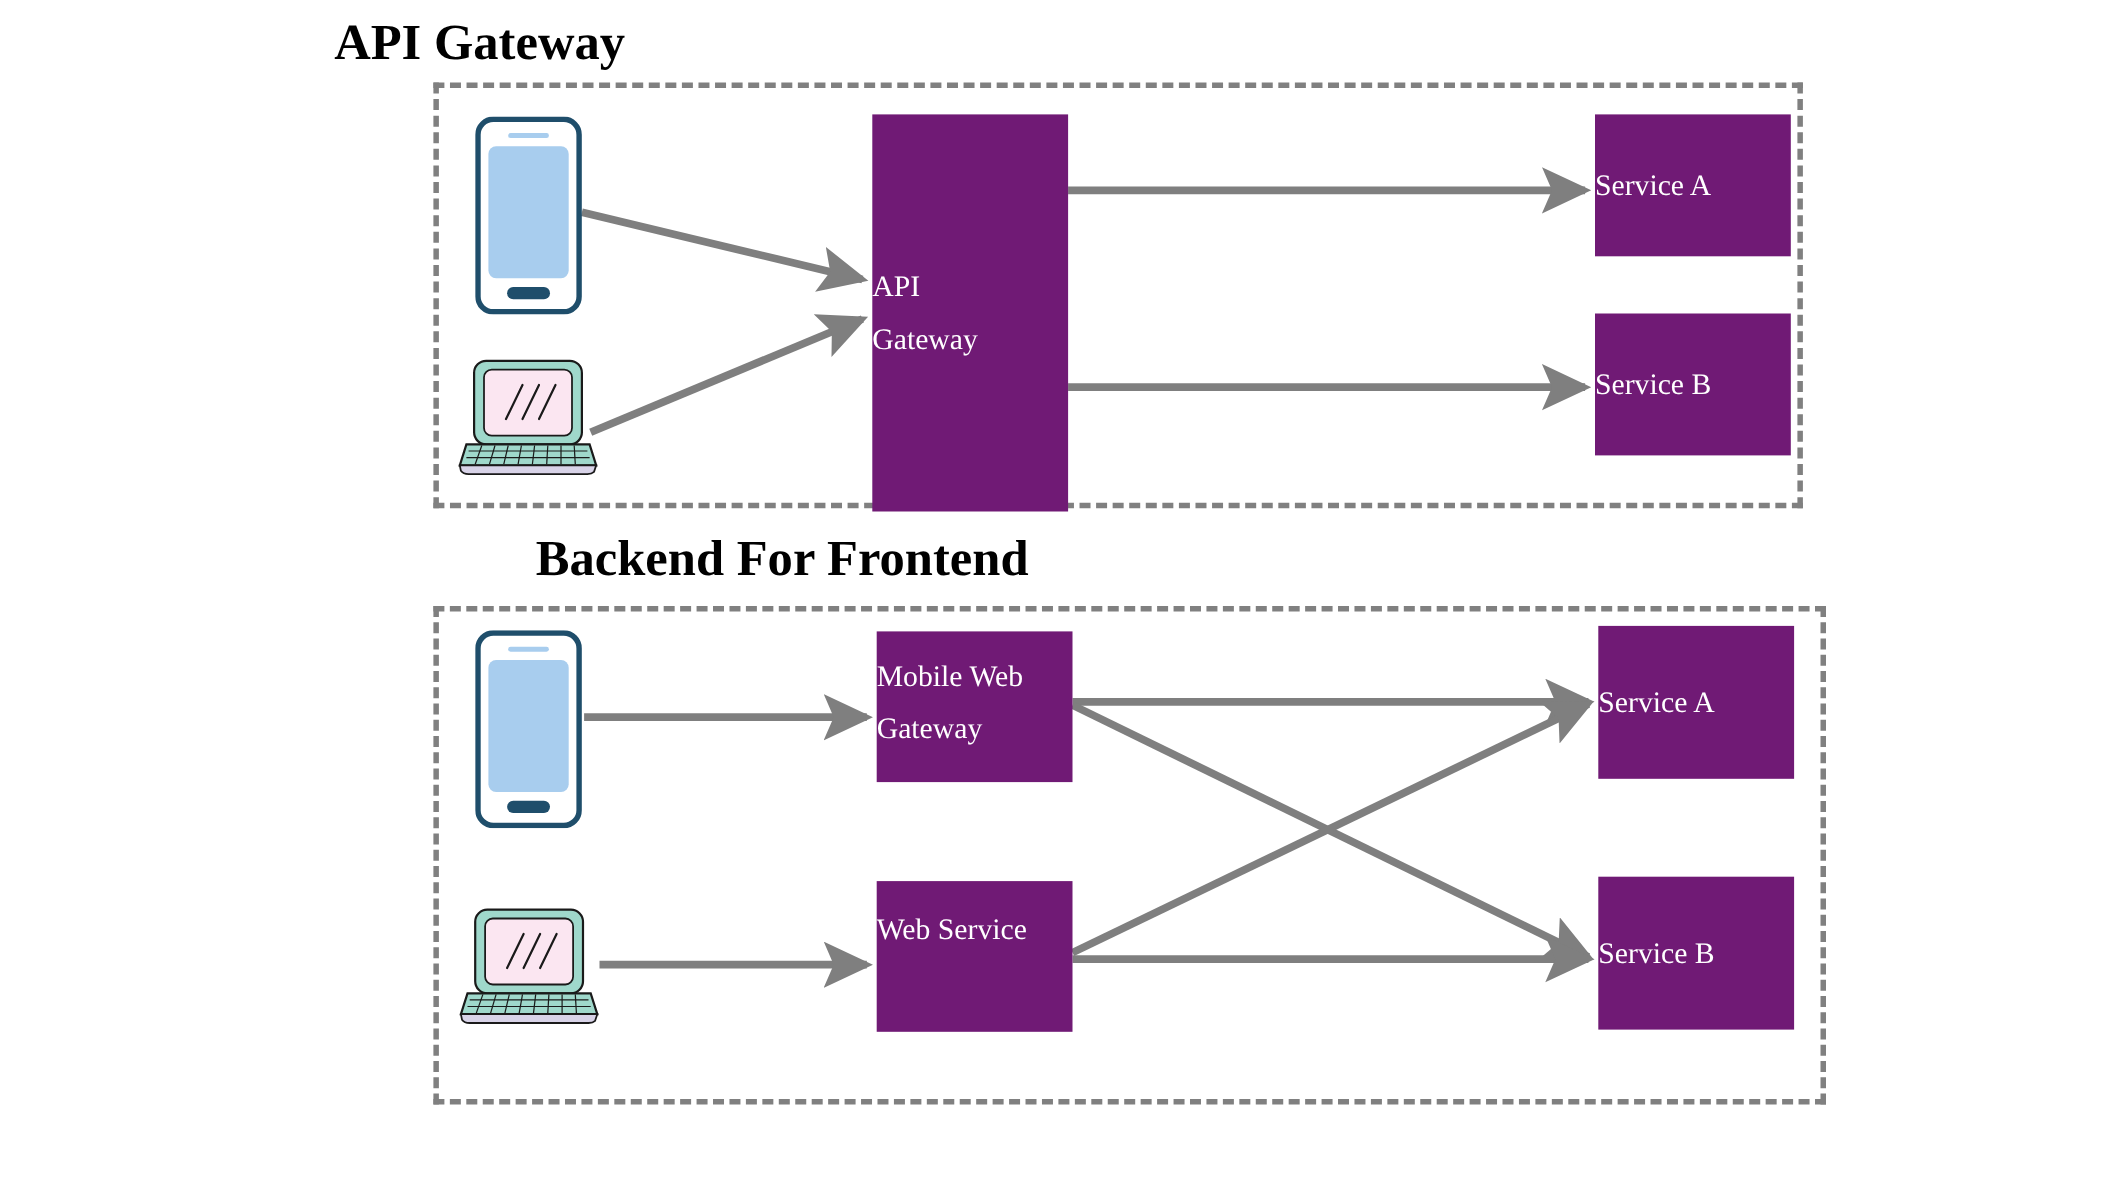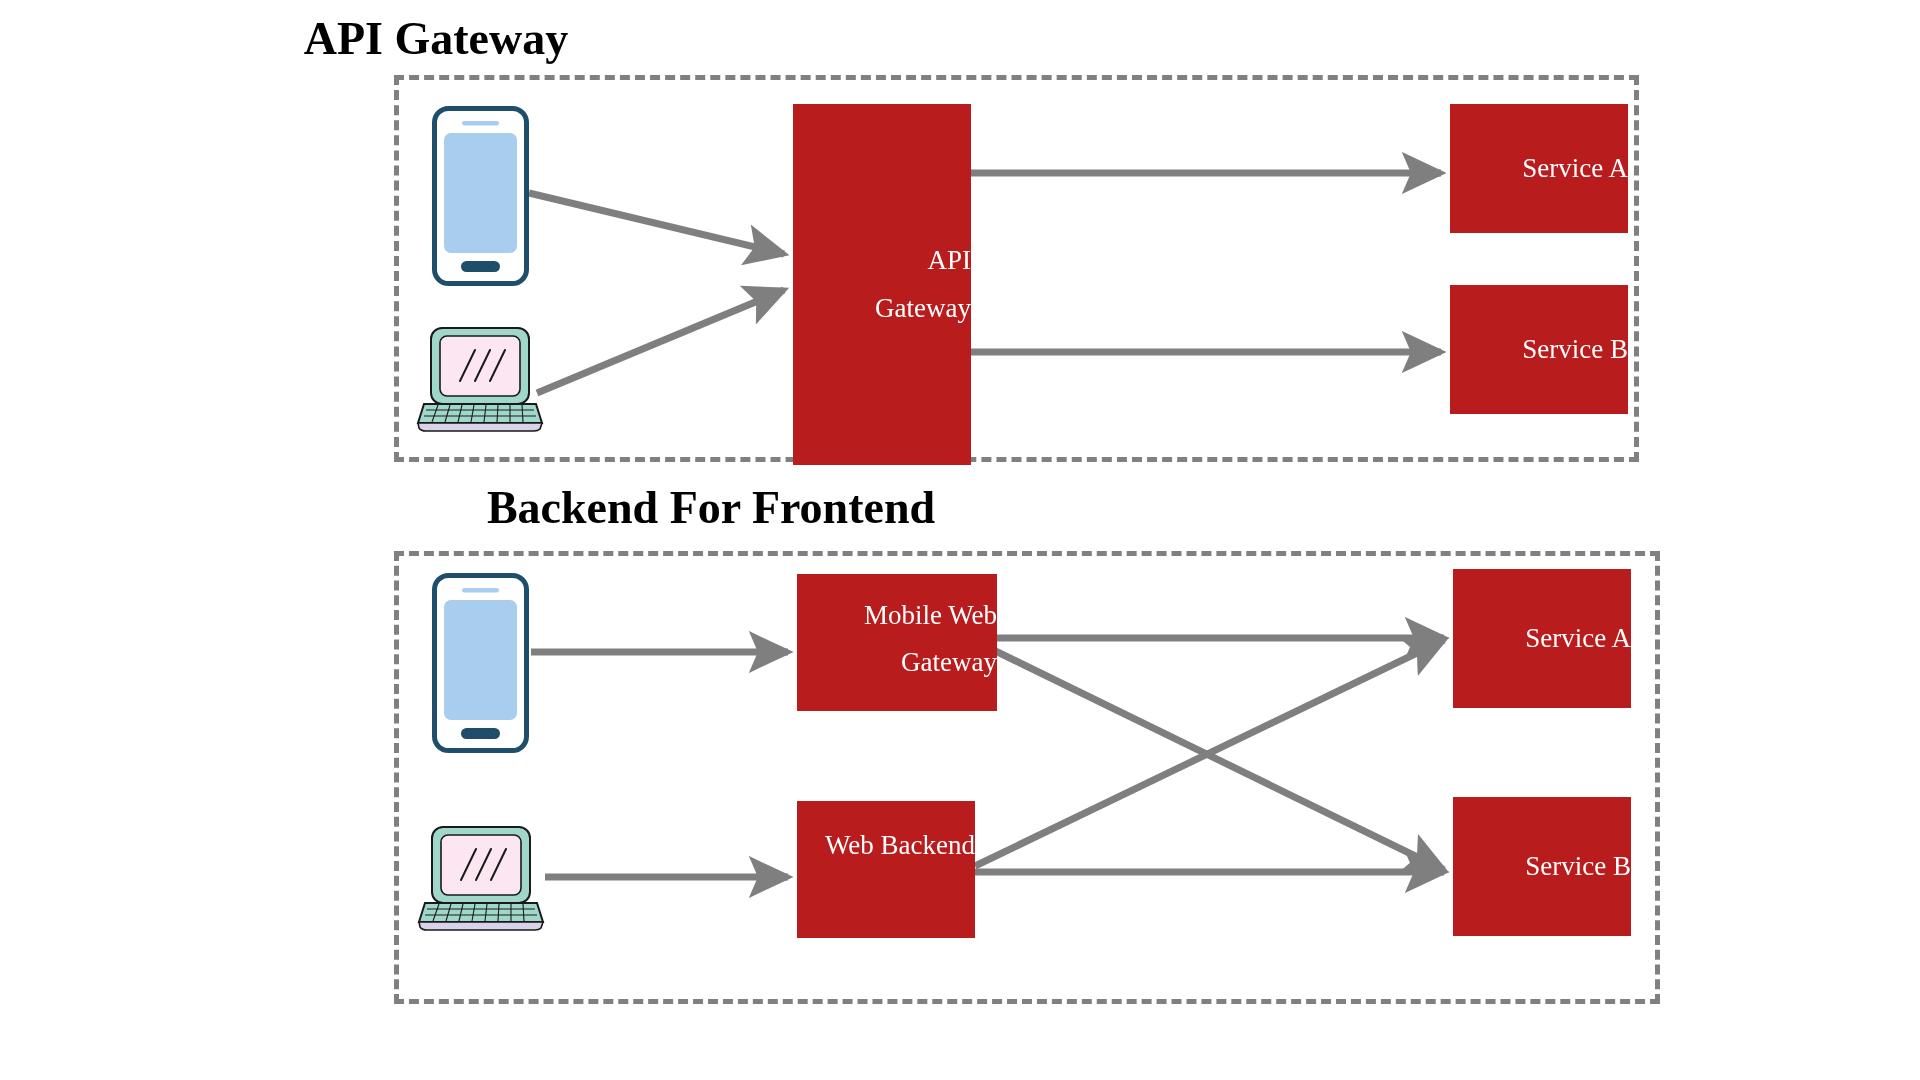--- a/index.html
+++ b/index.html
@@ -53,26 +53,26 @@
     height: 387px;
   }
   #panel-bff {
     left: 378px;
     top: 551px;
     width: 1266px;
     height: 453px;
   }
   .node-box {
     position: absolute;
-    background: #b91c1c;
+    background: #701a75;
     color: #ffffff;
     display: flex;
     align-items: center;
     justify-content: center;
-    text-align: right;
+    text-align: left;
     font-family: "Liberation Serif", "DejaVu Serif", serif;
     font-size: 27px;
     line-height: 1.75;
     box-sizing: border-box;
   }
   .node-box .lines {
     width: 100%;
   }
   .node-box .line {
     display: block;
@@ -95,21 +95,21 @@
     left: 1434px;
     top: 285px;
     width: 178px;
     height: 129px;
   }
 
   
   #bff-mobile-gw {
     left: 781px;
     top: 574px;
-    width: 200px;
+    width: 178px;
     height: 137px;
     align-items: flex-start;
     padding-top: 18px;
   }
   #bff-web-gw {
     left: 781px;
     top: 801px;
     width: 178px;
     height: 137px;
     align-items: flex-start;
@@ -286,21 +286,21 @@
   </div>
 
   <div class="node-box" id="bff-mobile-gw">
     <span class="lines">
       <span class="line">Mobile Web</span>
       <span class="line">Gateway</span>
     </span>
   </div>
   <div class="node-box" id="bff-web-gw">
     <span class="lines">
-      <span class="line">Web Backend</span>
+      <span class="line">Web Service</span>
     </span>
   </div>
   <div class="node-box" id="bff-svc-a">
     <span class="lines">
       <span class="line">Service A</span>
     </span>
   </div>
   <div class="node-box" id="bff-svc-b">
     <span class="lines">
       <span class="line">Service B</span>

